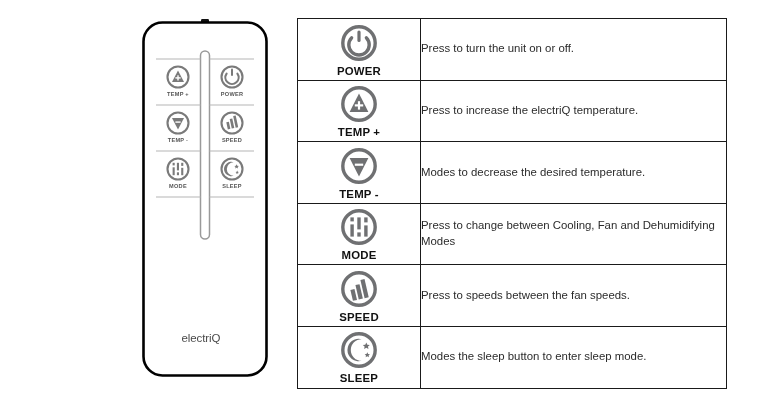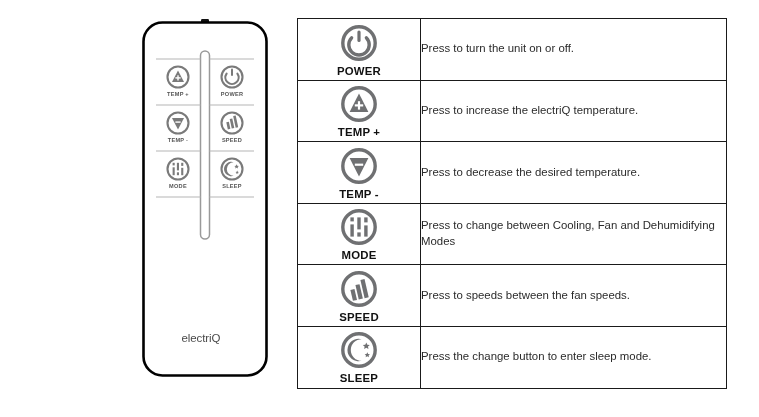--- a/index.html
+++ b/index.html
@@ -174,21 +174,21 @@
         <div class="icon-wrap">
           <svg width="42" height="42" viewBox="0 0 42 42">
             <circle cx="21" cy="21" r="16.2" fill="none" stroke="#6f7072" stroke-width="3.4"></circle>
             <path d="M11.6 13.0 L30.4 13.0 L21 31.4 Z" fill="#6f7072"></path>
             <rect x="16.8" y="18.6" width="8.4" height="2.2" fill="#ffffff"></rect>
           </svg>
           <span class="btn-name">TEMP -</span>
         </div>
       </td>
       <td class="desc-cell">
-        <div class="desc-text">Press to decrease the desired temperature.</div>
+        <div class="desc-text">Modes to decrease the desired temperature.</div>
       </td>
     </tr>
 
     <tr>
       <td class="icon-cell">
         <div class="icon-wrap">
           <svg width="42" height="42" viewBox="0 0 42 42">
             <circle cx="21" cy="21" r="16.2" fill="none" stroke="#6f7072" stroke-width="3.4"></circle>
             <rect x="12.4" y="11.4" width="3.4" height="19.2" fill="#6f7072"></rect>
             <rect x="19.3" y="11.4" width="3.4" height="19.2" fill="#6f7072"></rect>
@@ -230,17 +230,17 @@
           <svg width="42" height="42" viewBox="0 0 42 42">
             <circle cx="21" cy="21" r="16.2" fill="none" stroke="#6f7072" stroke-width="3.4"></circle>
             <path d="M23.6 10.2 A11.2 11.2 0 1 0 23.6 31.8 A9.0 9.0 0 1 1 23.6 10.2 Z" fill="#6f7072"></path>
             <path d="M28.3 13.4 l1.05 2.25 2.45.3 -1.8 1.65 .45 2.4 -2.15-1.2 -2.15 1.2 .45-2.4 -1.8-1.65 2.45-.3 Z" fill="#6f7072"></path>
             <path d="M29.3 23.2 l.8 1.7 1.85.25 -1.35 1.25 .35 1.8 -1.65-.9 -1.65.9 .35-1.8 -1.35-1.25 1.85-.25 Z" fill="#6f7072"></path>
           </svg>
           <span class="btn-name">SLEEP</span>
         </div>
       </td>
       <td class="desc-cell">
-        <div class="desc-text">Press the change button to enter sleep mode.</div>
+        <div class="desc-text">Modes the sleep button to enter sleep mode.</div>
       </td>
     </tr>
   </tbody>
 </table>
 
 </body></html>

